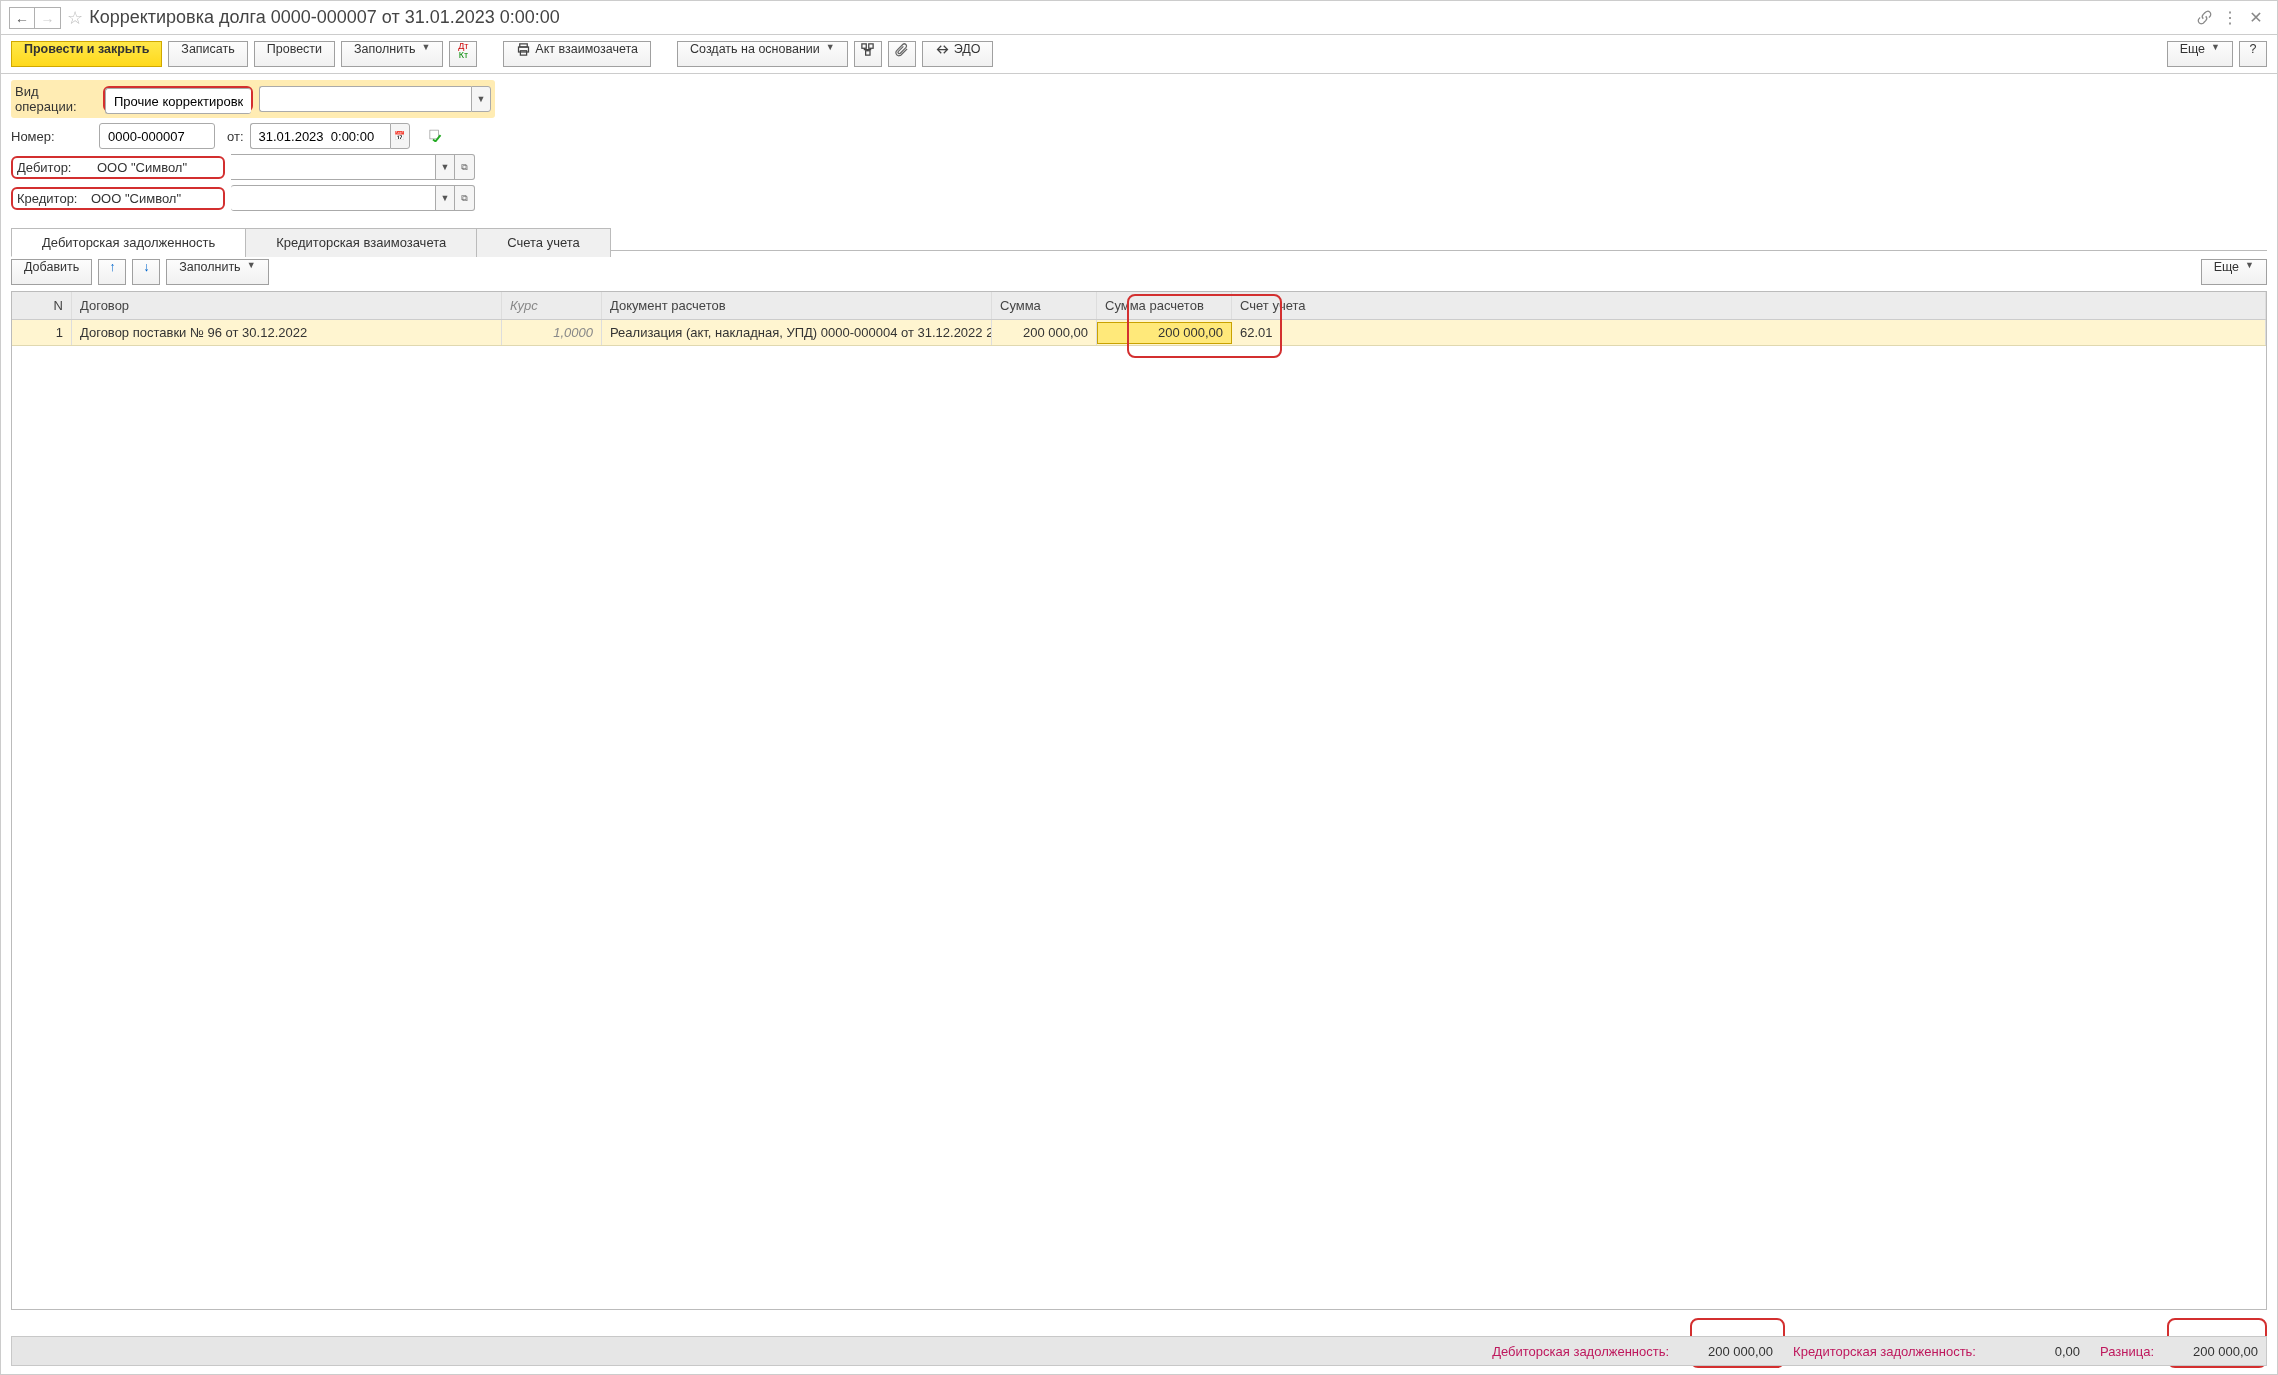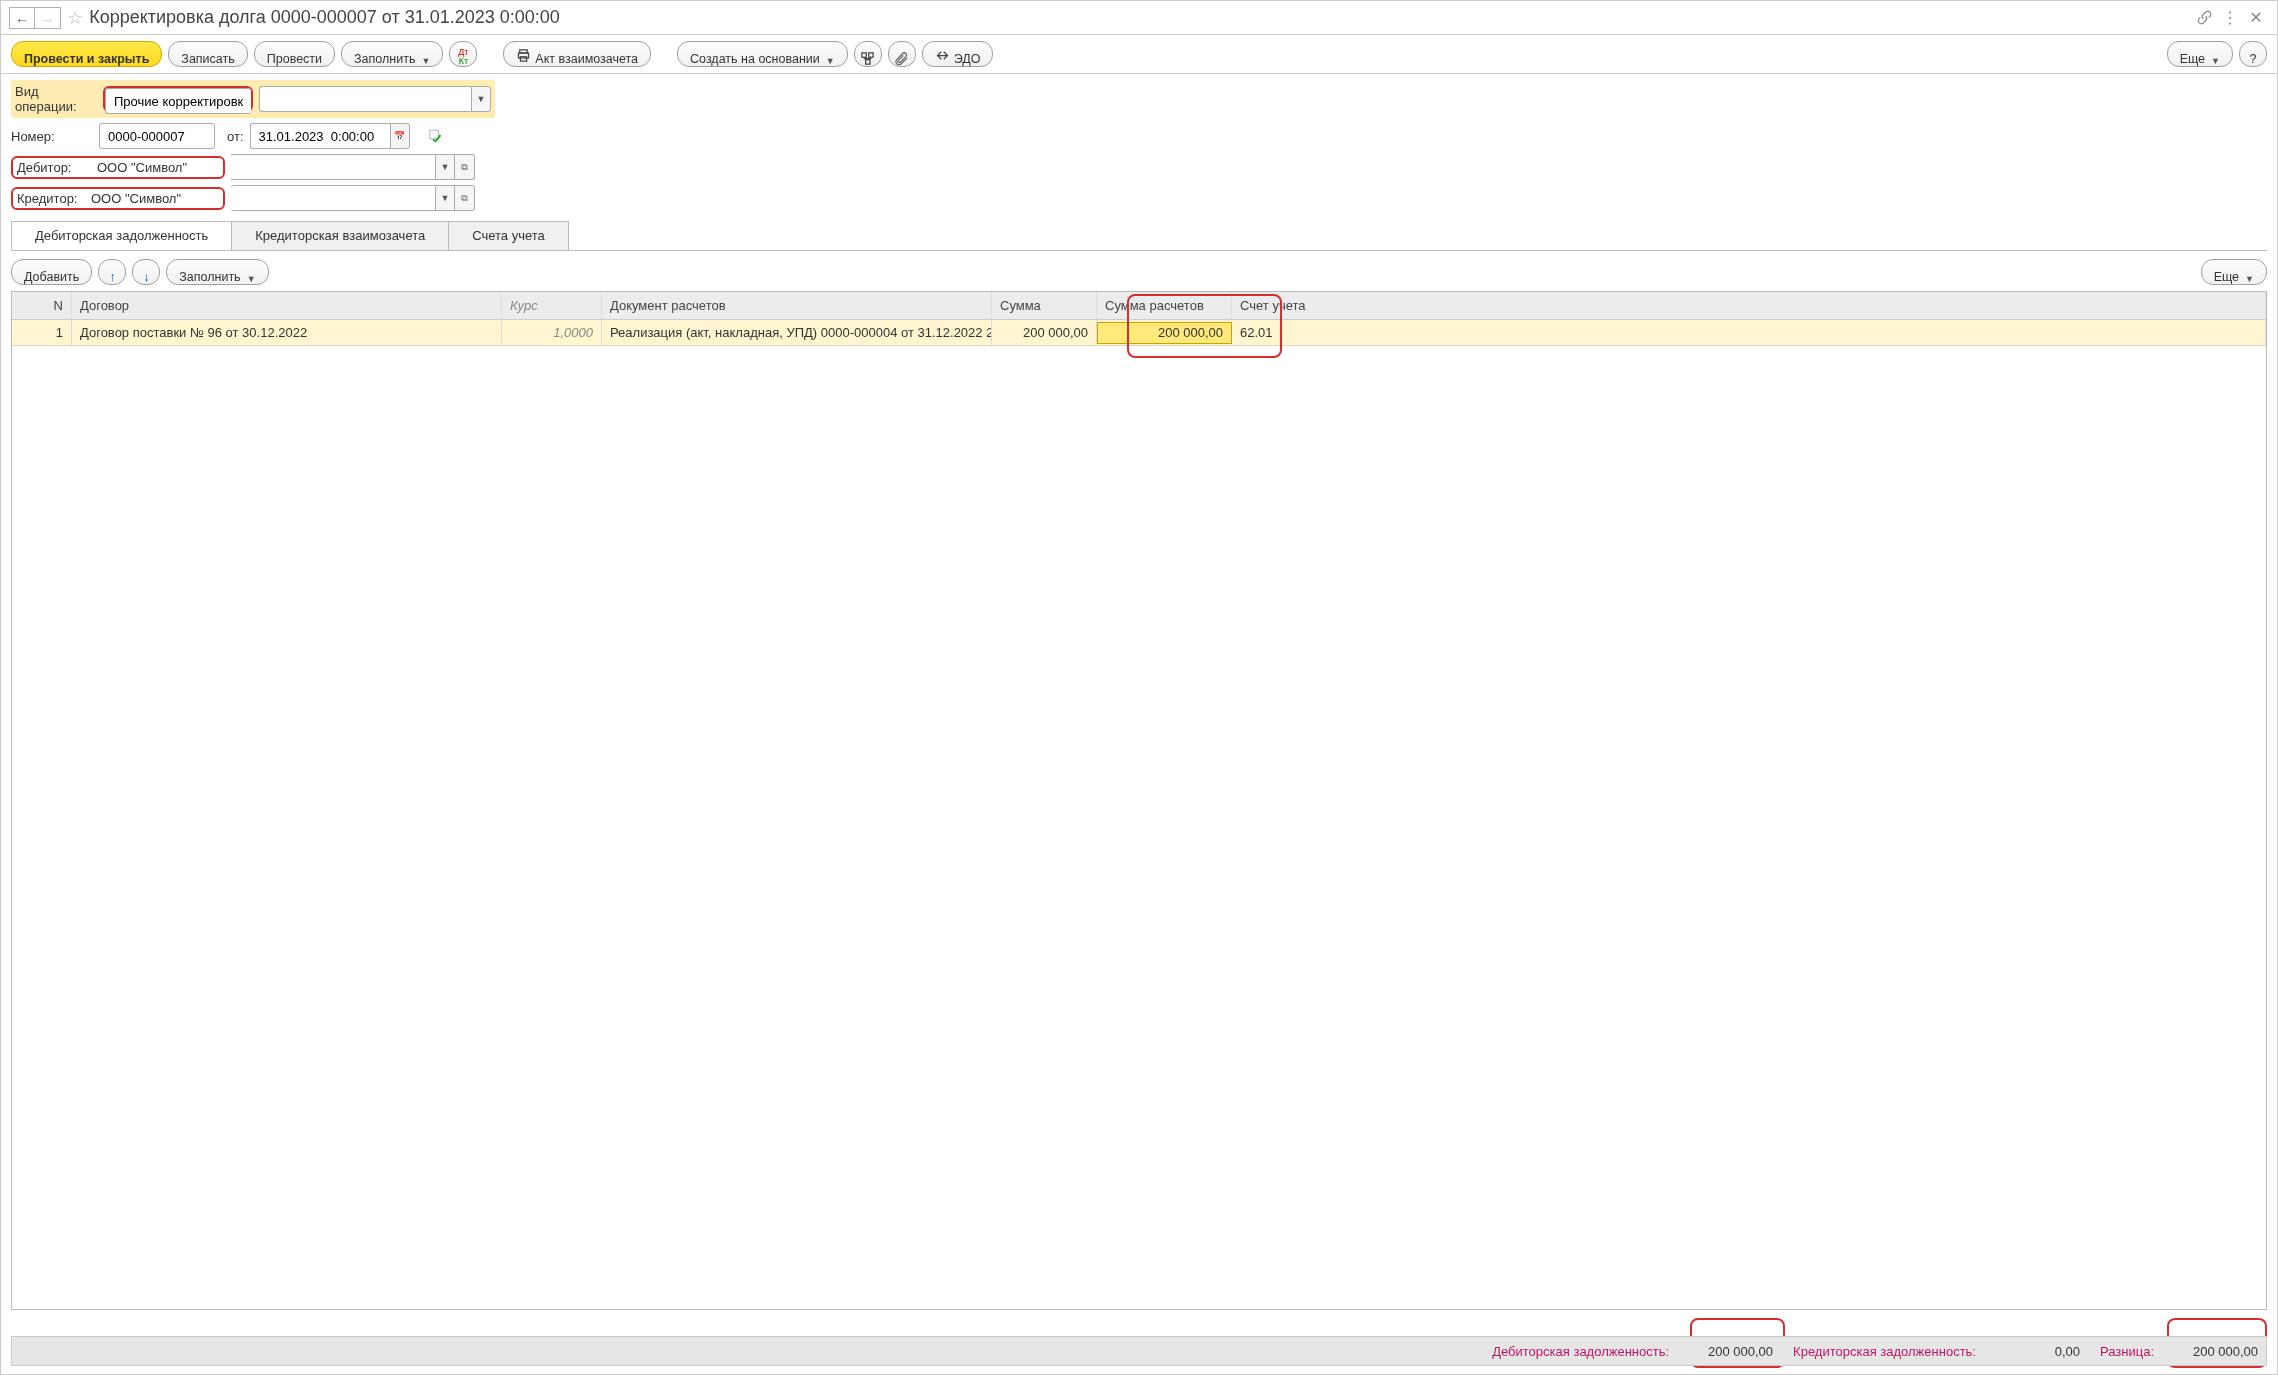--- a/index.html
+++ b/index.html
@@ -50,24 +50,24 @@
     gap: 6px;
     padding: 6px 10px;
     border-bottom: 1px solid #ccc;
     background: #fff;
     flex-wrap: wrap;
   }
   .btn {
     height: 26px;
     padding: 0 12px;
     border: 1px solid #a0a0a0;
-    border-radius: 12px;
+    border-radius: 0;
     background: linear-gradient(#fdfdfd, #f1f1f1);
     font-size: 12.5px;
-    display: inline-flex; align-items: flex-end; gap: 4px;
+    display: inline-flex; align-items: flex-start; gap: 4px;
     cursor: pointer;
     white-space: nowrap;
     color: #333;
   }
   .btn.primary {
     background: linear-gradient(#ffe84a, #ffd91c);
     border-color: #d0a800;
     font-weight: bold;
   }
   .btn .caret { font-size: 9px; color: #555; margin-left: 2px; }
@@ -111,28 +111,28 @@
   }
   .highlight-red-box { border: 2.5px solid #d32f2f; border-radius: 6px; }
 
   
   .tabs {
     display: flex;
     border-bottom: 1px solid #bbb;
     margin: 6px 10px 0 10px;
   }
   .tab {
-    padding: 6px 23px;
+    padding: 6px 30px;
     border: 1px solid #bbb;
     border-bottom: 0;
     background: #f0f0f0;
     font-size: 13px;
     cursor: pointer;
     position: relative;
-    top: 0;
+    top: 7px;
     margin-right: -1px;
   }
   .tab.active { background: #fff; border-bottom: 1px solid #fff; font-weight: 500; }
 
   
   .tab-toolbar {
     display: flex; align-items: center; gap: 6px;
     padding: 8px 10px 6px 10px;
   }
 

